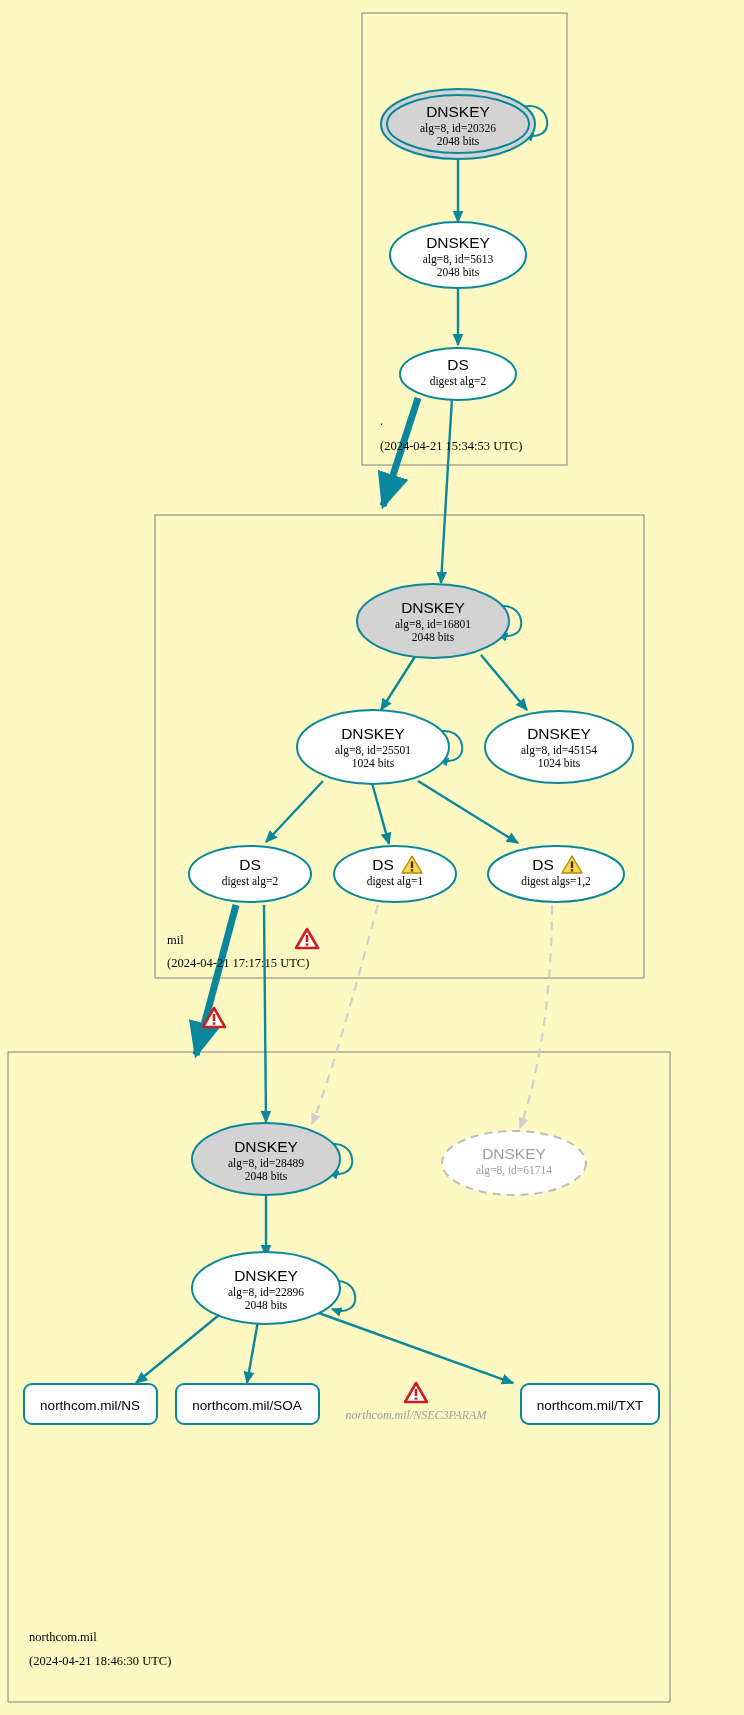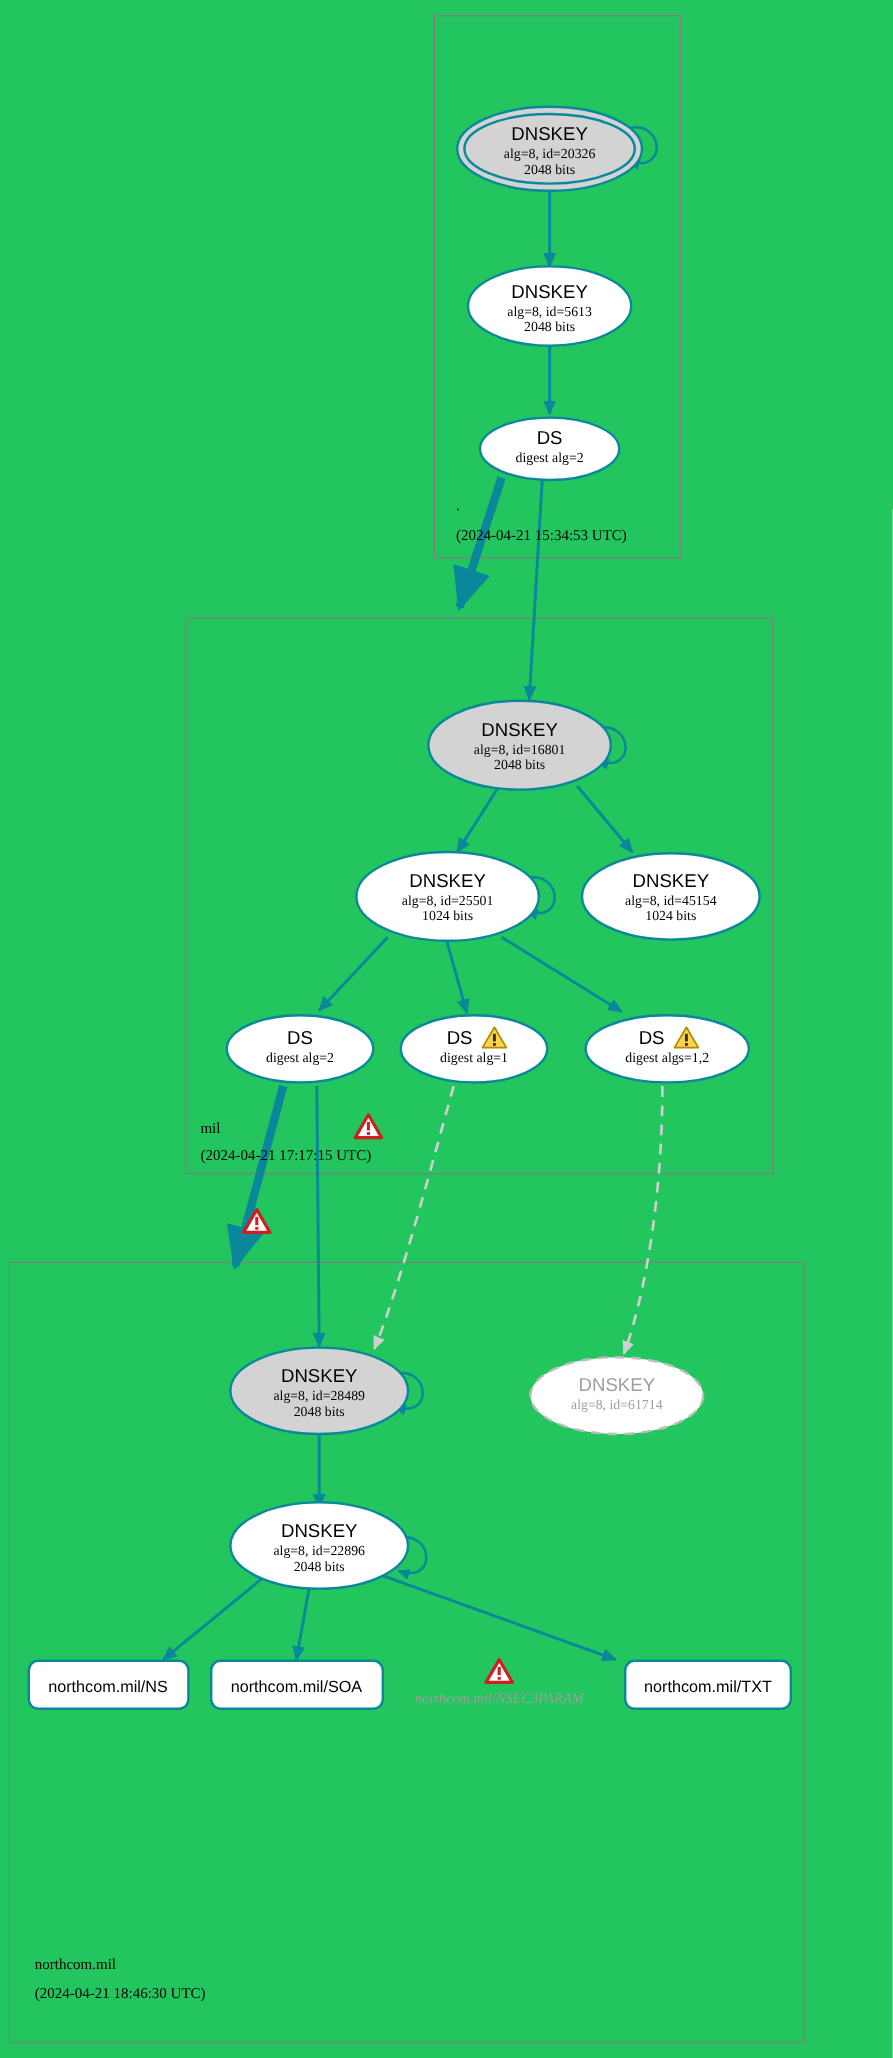--- a/index.html
+++ b/index.html
@@ -8,21 +8,21 @@
     background: #ffffff;
   }
   body {
     font-family: "Liberation Sans", sans-serif;
   }
   #canvas {
     position: relative;
     width: 744px;
     height: 1715px;
     overflow: hidden;
-    background: #22c55e;
+    background: #fef9c3;
   }
   #graph {
     position: absolute;
     left: 0;
     top: 0;
   }
   .zone-label, .zone-time, .node-t1, .node-t2, .node-t3, .rr-label, .ghost-label {
     pointer-events: none;
   }
 </style>

